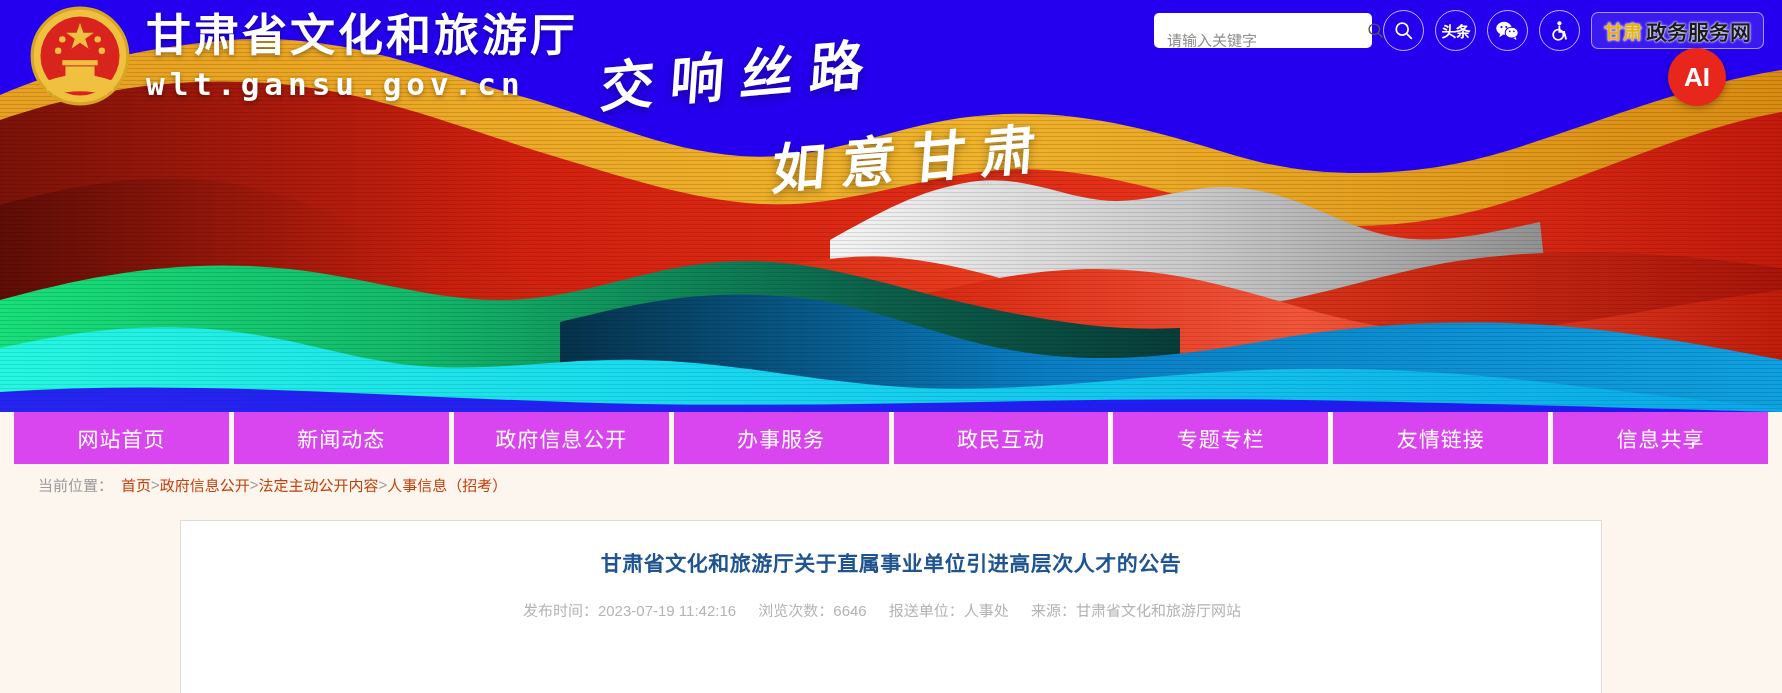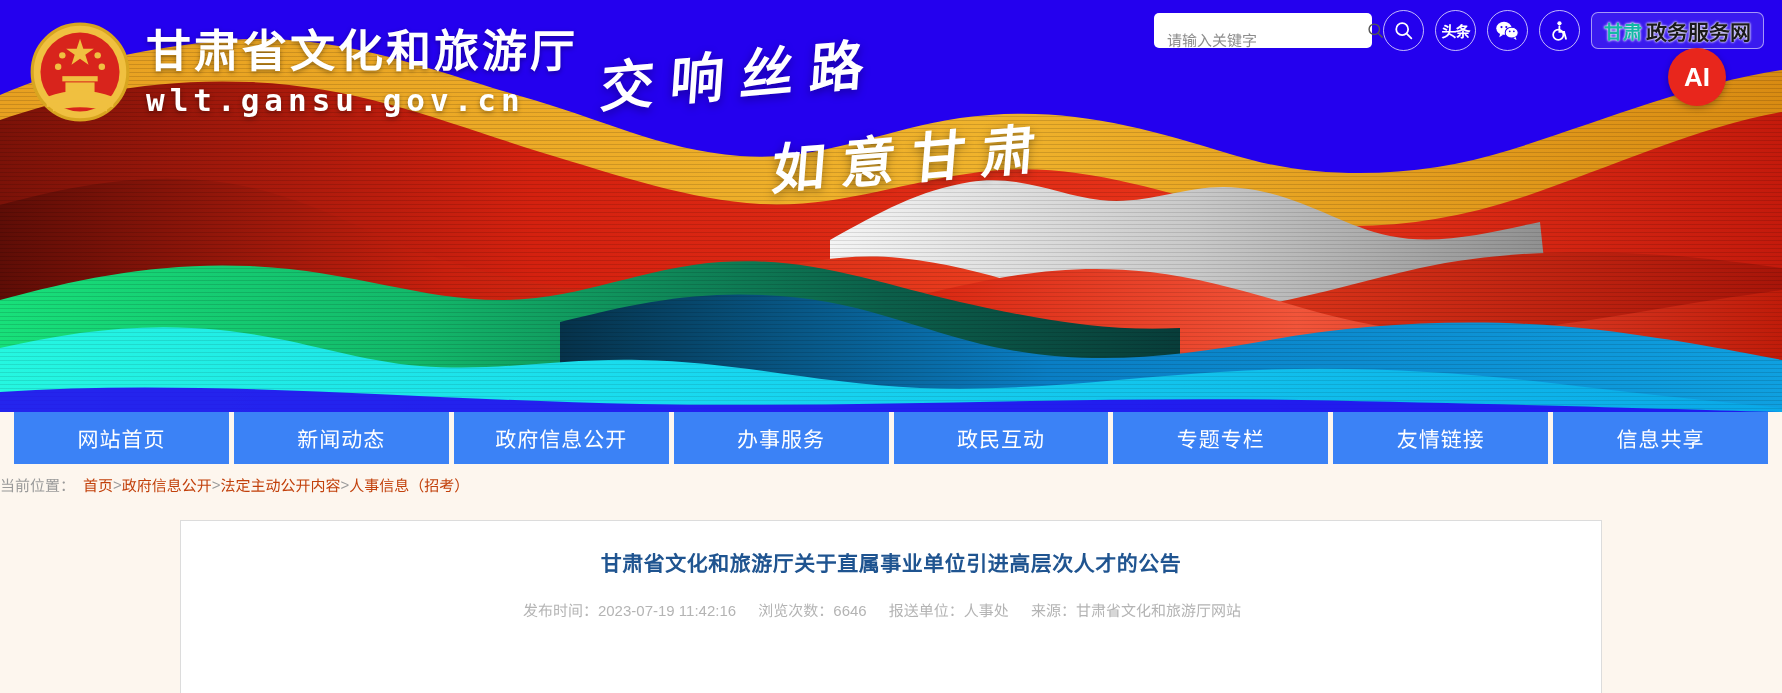--- a/index.html
+++ b/index.html
@@ -15,21 +15,21 @@
   .banner {
     position: relative;
     width: 1782px; height: 412px;
     background: #2400ee;
     overflow: hidden;
   }
   .banner-art { position: absolute; inset: 0; width: 100%; height: 100%; }
 
   
   .logo-block {
-    position: absolute; left: 28px; top: 20px;
+    position: absolute; left: 28px; top: 4px;
     display: flex; align-items: center; gap: 14px;
     z-index: 6;
   }
   .emblem { width: 104px; height: 104px; display: block; }
   .title-stack { display: flex; flex-direction: column; line-height: 1; }
   .site-title {
     font-size: 45px; font-weight: bold; color: #ffffff;
     letter-spacing: 3px; white-space: nowrap;
     text-shadow: 0 2px 5px rgba(0,0,0,.35);
   }
@@ -76,21 +76,21 @@
     color: #fff; cursor: pointer; flex: none; background: transparent;
   }
   .circ-btn .cn { font-size: 15px; font-weight: bold; letter-spacing: -1px; }
   .gov-badge {
     height: 37px; padding: 0 12px; border-radius: 7px;
     border: 1.4px solid rgba(255,255,255,.55);
     background: rgba(255,255,255,.1);
     display: flex; align-items: center; gap: 4px; cursor: pointer;
   }
   .gov-badge .gb-red {
-    font-size: 19px; font-weight: bold; color: #14b8a6;
+    font-size: 19px; font-weight: bold; color: #eab308;
     font-family: "DejaVu Serif", serif;
     text-shadow: 0 0 2px #fff, 0 0 3px #fff;
   }
   .gov-badge .gb-dark {
     font-size: 21px; font-weight: bold; color: #1a1a1a;
     text-shadow: 0 0 2px #fff, 0 0 3px #fff;
   }
   .ai-btn {
     position: absolute; right: 56px; top: 48px; z-index: 7;
     width: 58px; height: 58px; border-radius: 50%;
@@ -100,30 +100,30 @@
     box-shadow: 0 2px 7px rgba(0,0,0,.3);
   }
 
   
   .nav {
     display: flex; gap: 5px;
     padding: 0 14px; height: 52px;
     background: #fdf6ee;
   }
   .nav-item {
-    flex: 1; background: #3b82f6; color: #fff;
+    flex: 1; background: #d946ef; color: #fff;
     display: flex; align-items: center; justify-content: center;
     font-size: 21px; letter-spacing: 1px; cursor: pointer;
     white-space: nowrap; user-select: none;
   }
 
   
   .breadcrumb {
     height: 40px; display: flex; align-items: center;
-    background: #fdf6ee;
+    padding-left: 38px; background: #fdf6ee;
     font-size: 15px; color: #9a9a9a; white-space: nowrap;
   }
   .breadcrumb .bc-label { margin-right: 8px; }
   .breadcrumb a { color: #c2410c; text-decoration: none; }
 
   
   .content-wrap { padding: 16px 180px 0 180px; background: #fdf6ee; }
   .article-card {
     background: #fff; border: 1px solid #dcdcdc;
     height: 200px; padding: 26px 40px 0 40px;

